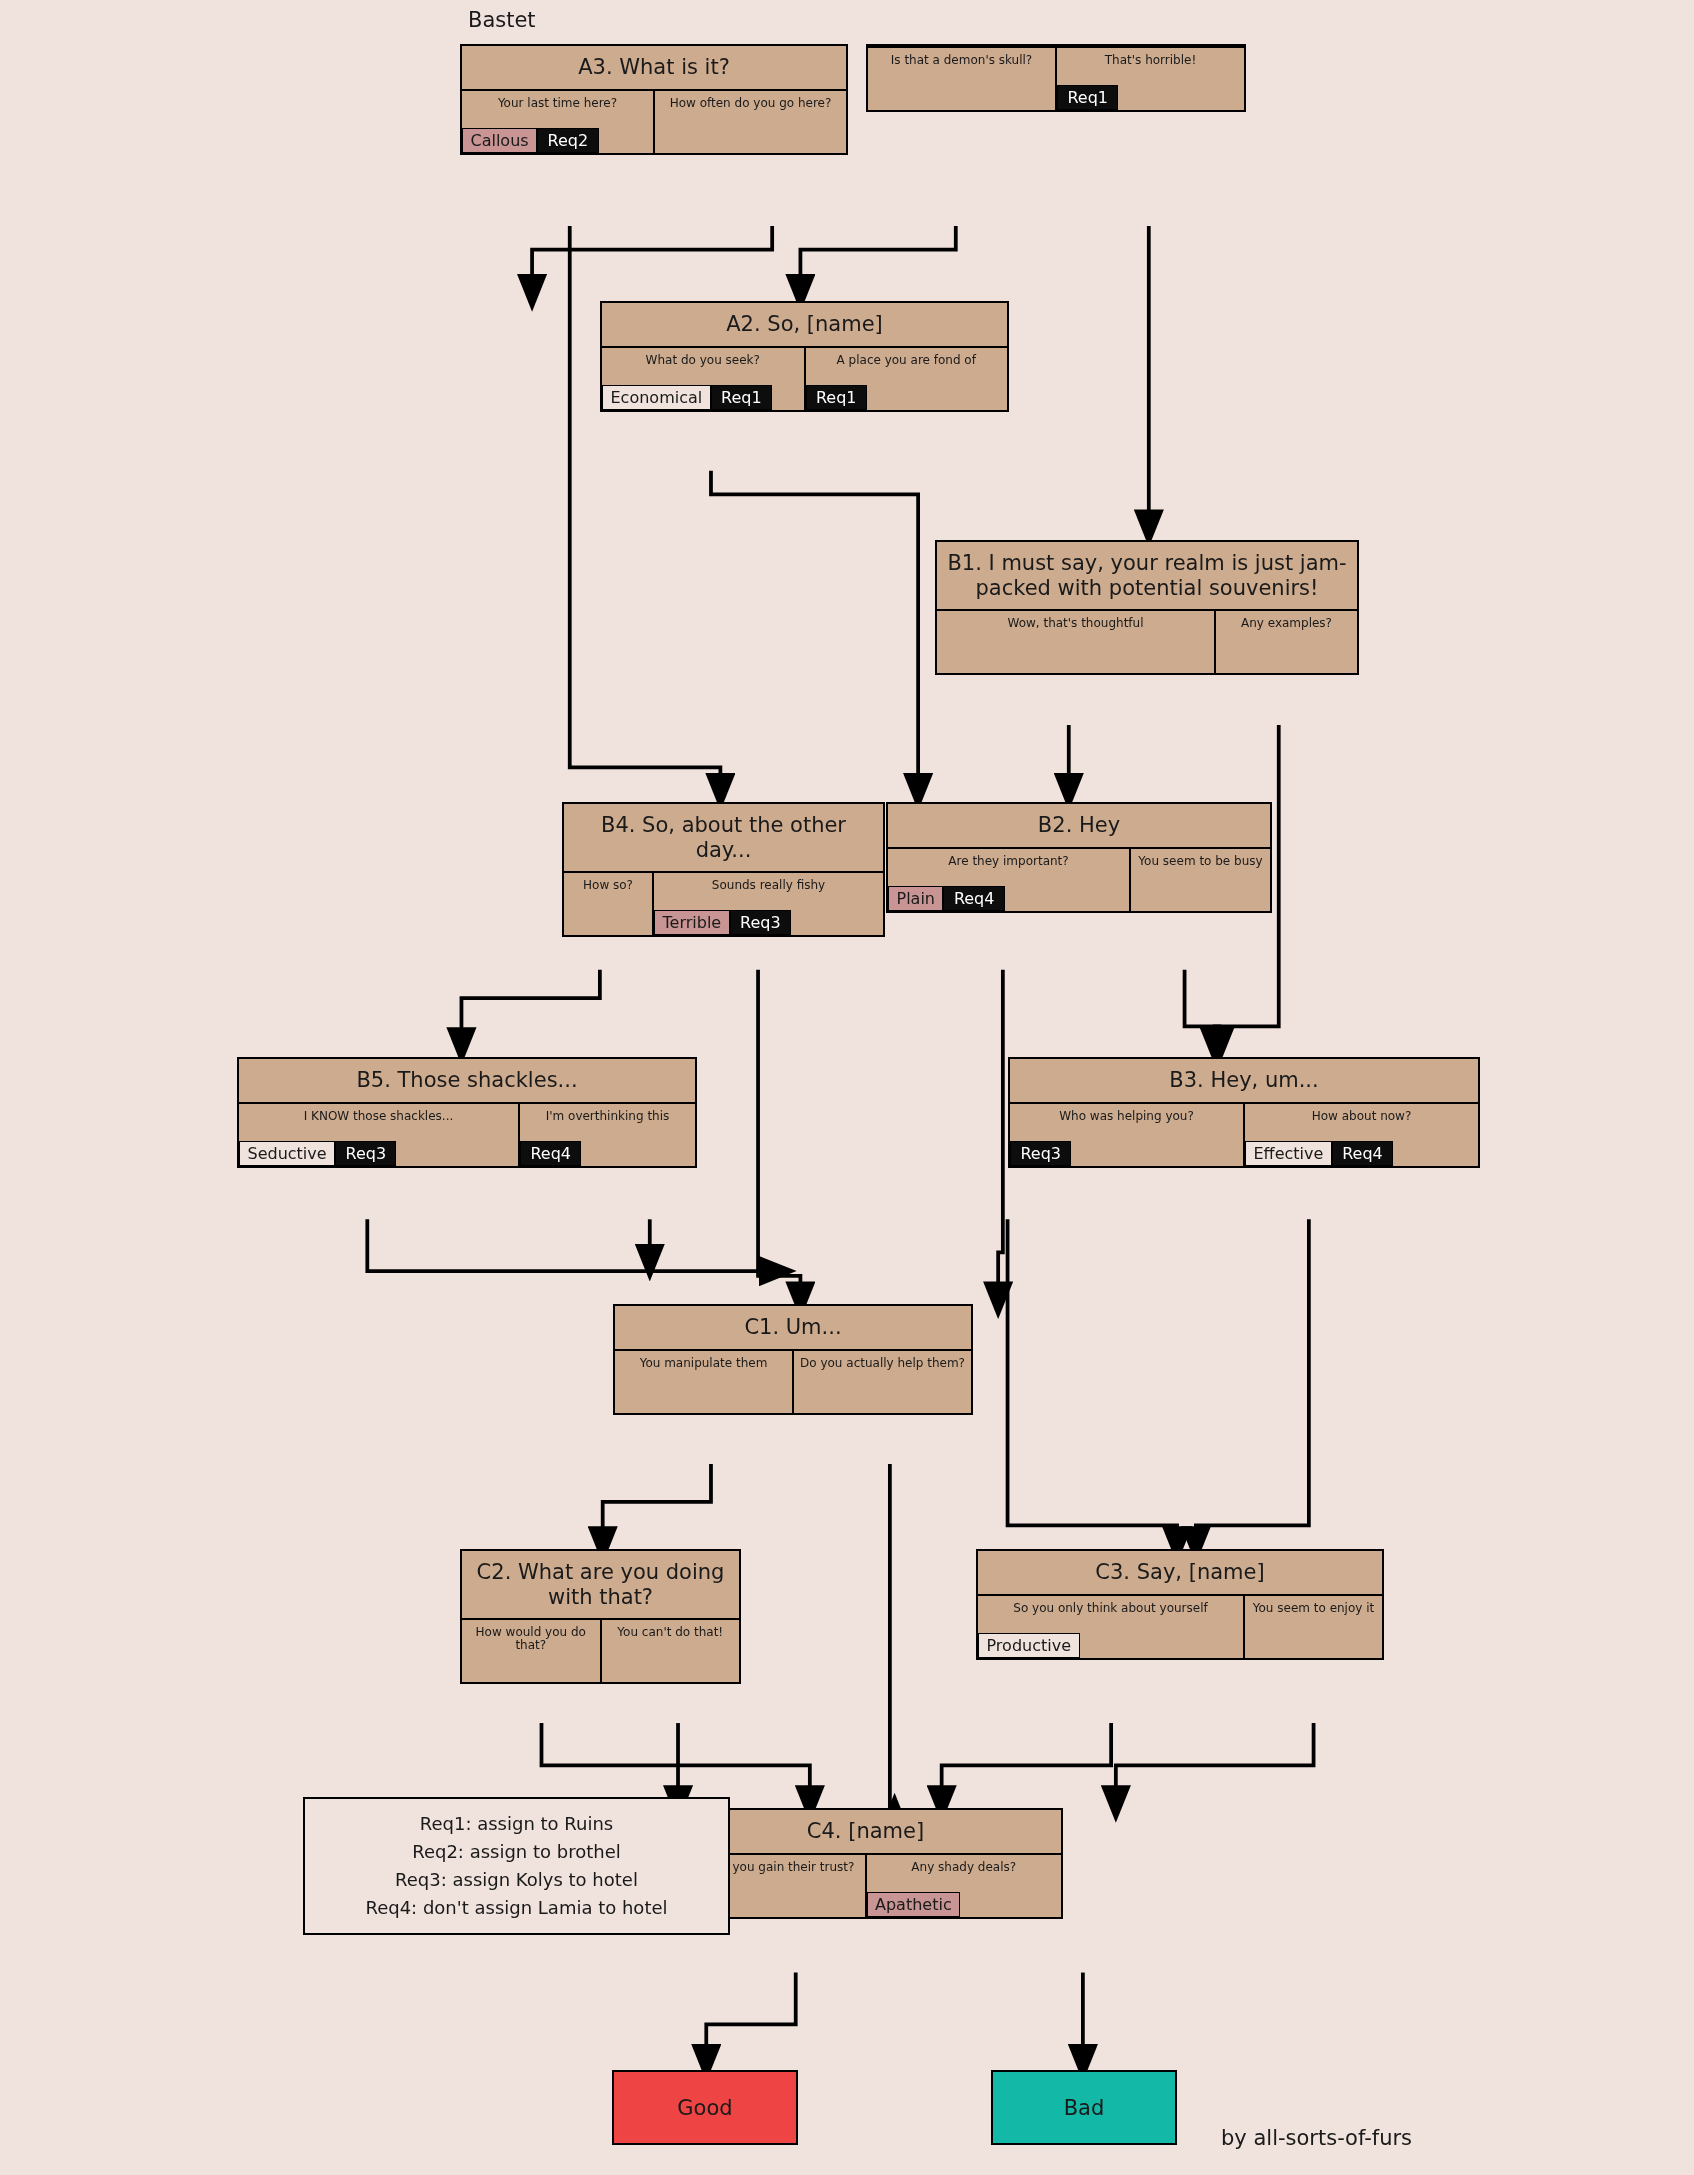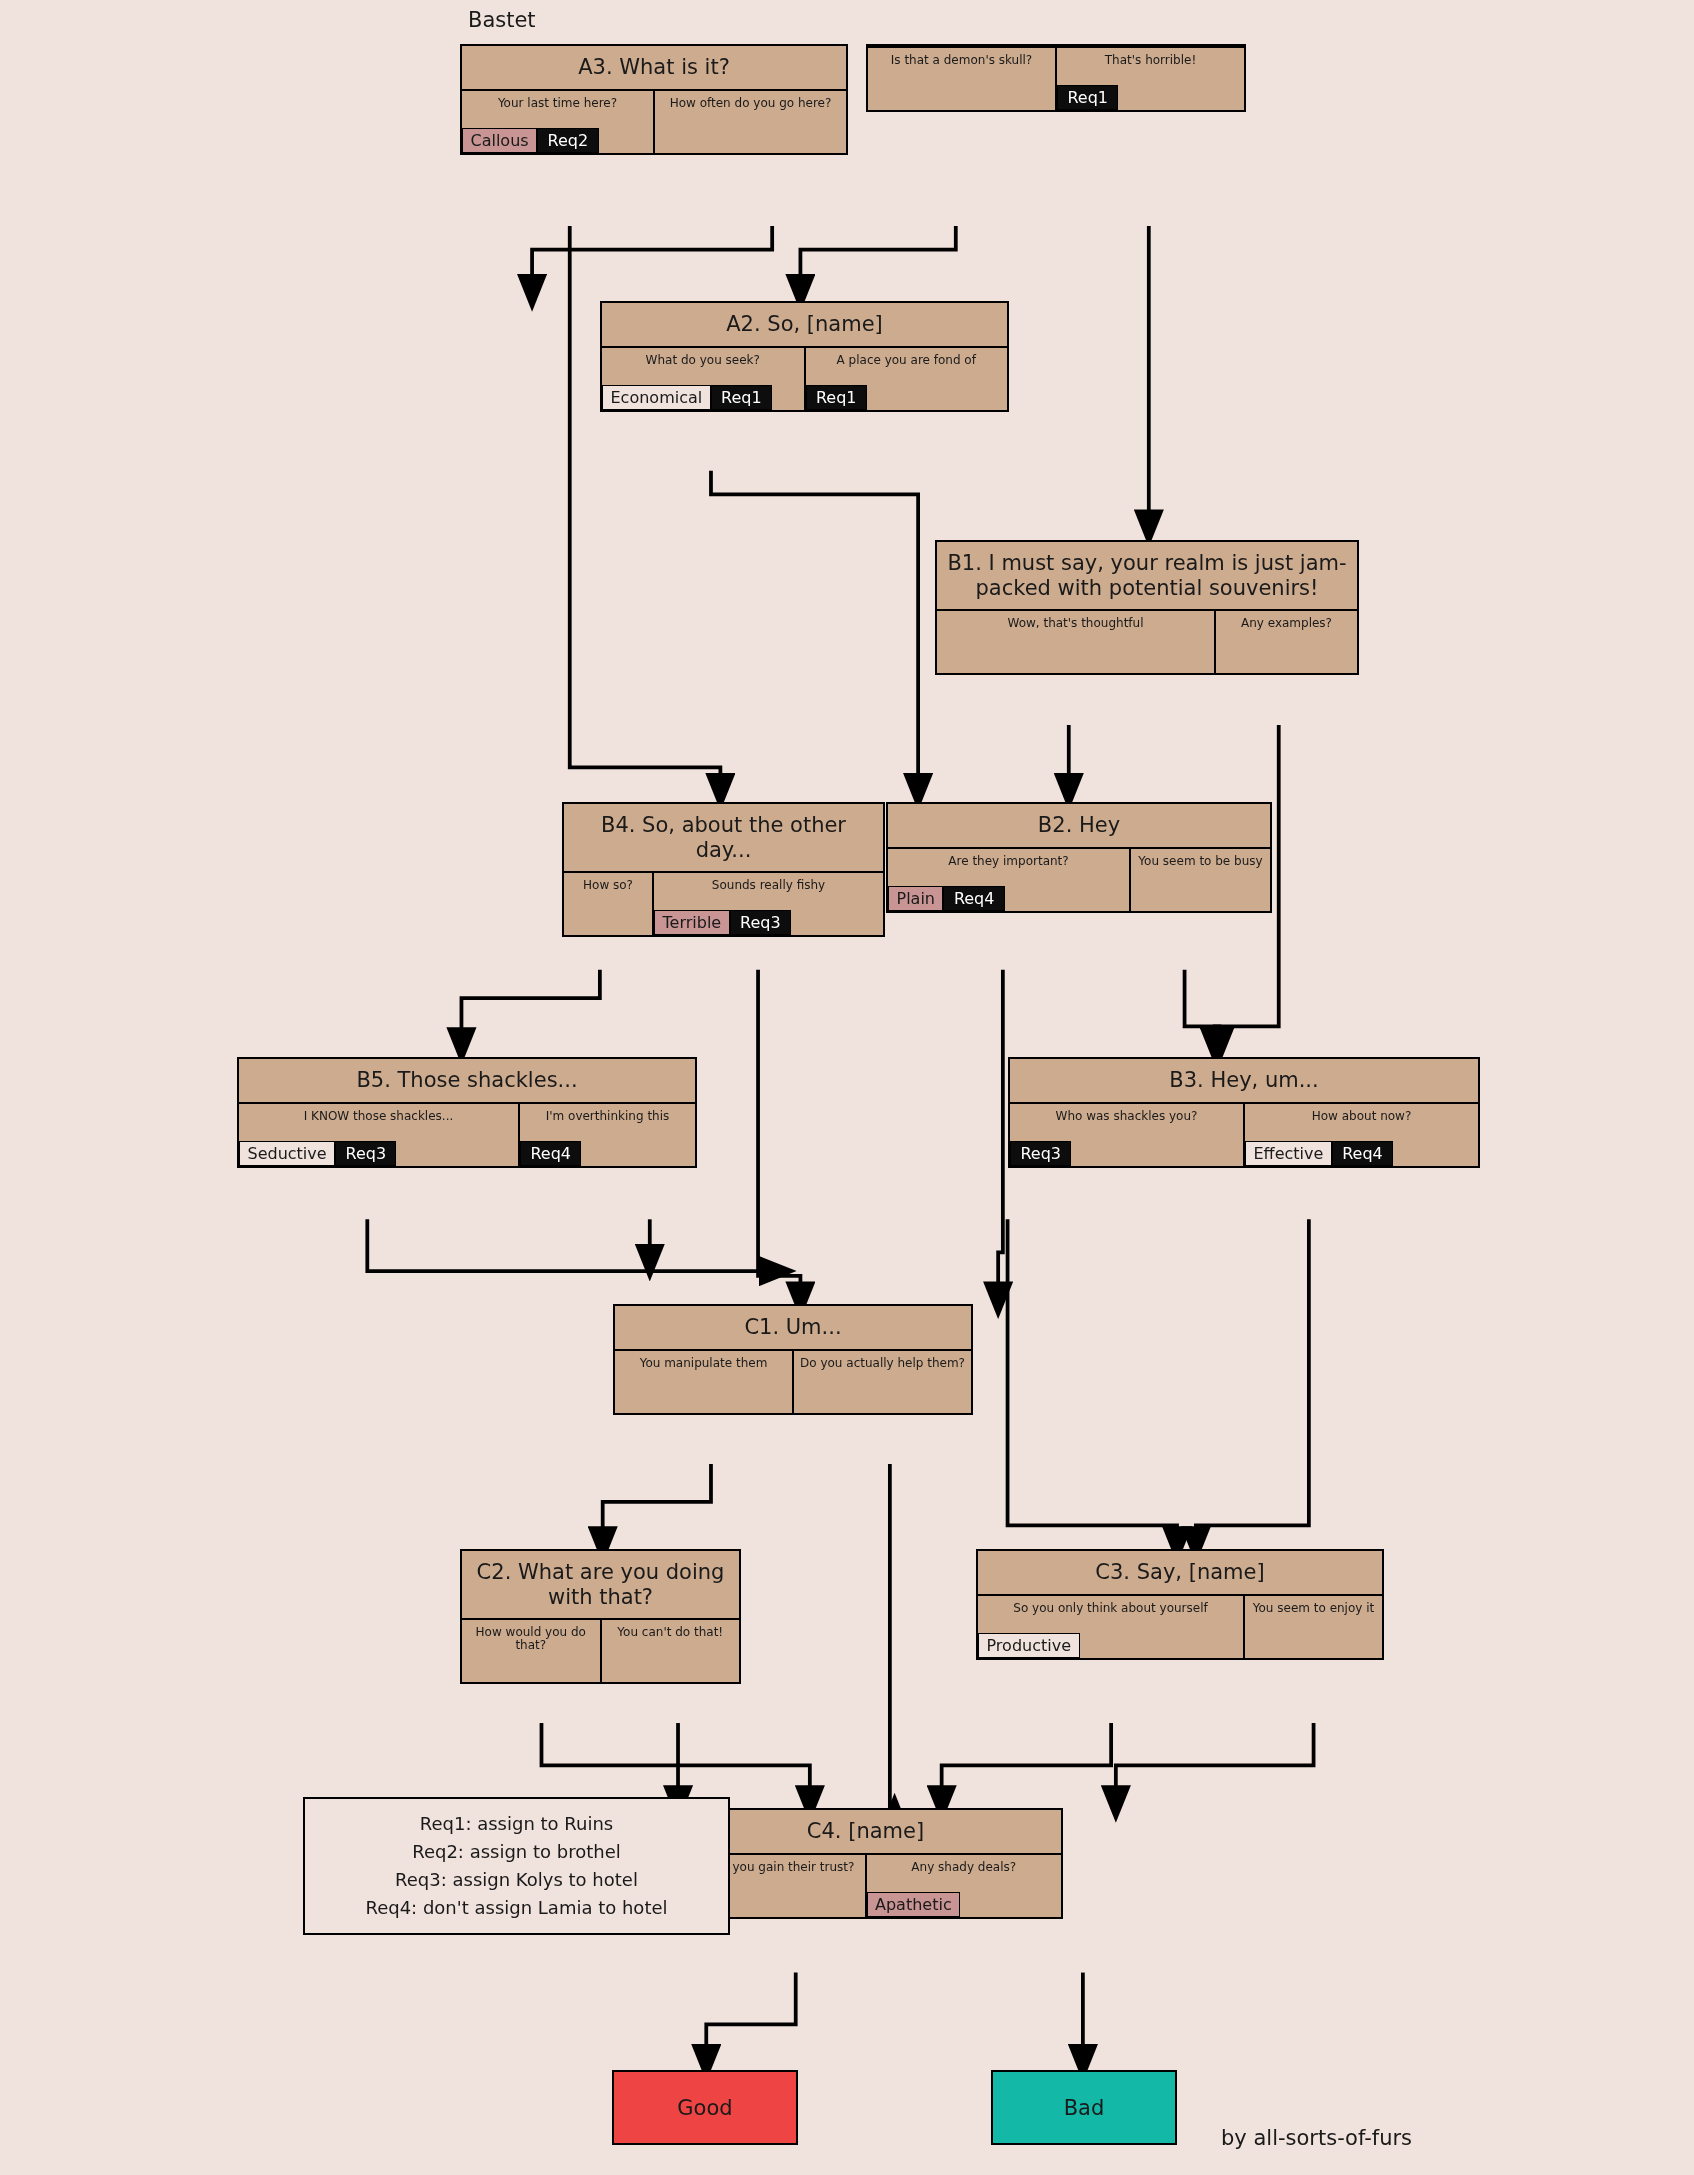--- a/index.html
+++ b/index.html
@@ -283,21 +283,21 @@
           <span class="tag-req">Req4</span>
         </div>
       </div>
     </div>
   </div>
 
   <div class="node" style="left:1008px; top:1057px; width:472px;">
     <div class="node-title">B3. Hey, um...</div>
     <div class="options">
       <div class="option">
-        <div class="option-text">Who was shackles you?</div>
+        <div class="option-text">Who was helping you?</div>
         <div class="tags">
           <span class="tag-req">Req3</span>
         </div>
       </div>
       <div class="option">
         <div class="option-text">How about now?</div>
         <div class="tags">
           <span class="tag-trait light">Effective</span>
           <span class="tag-req">Req4</span>
         </div>

